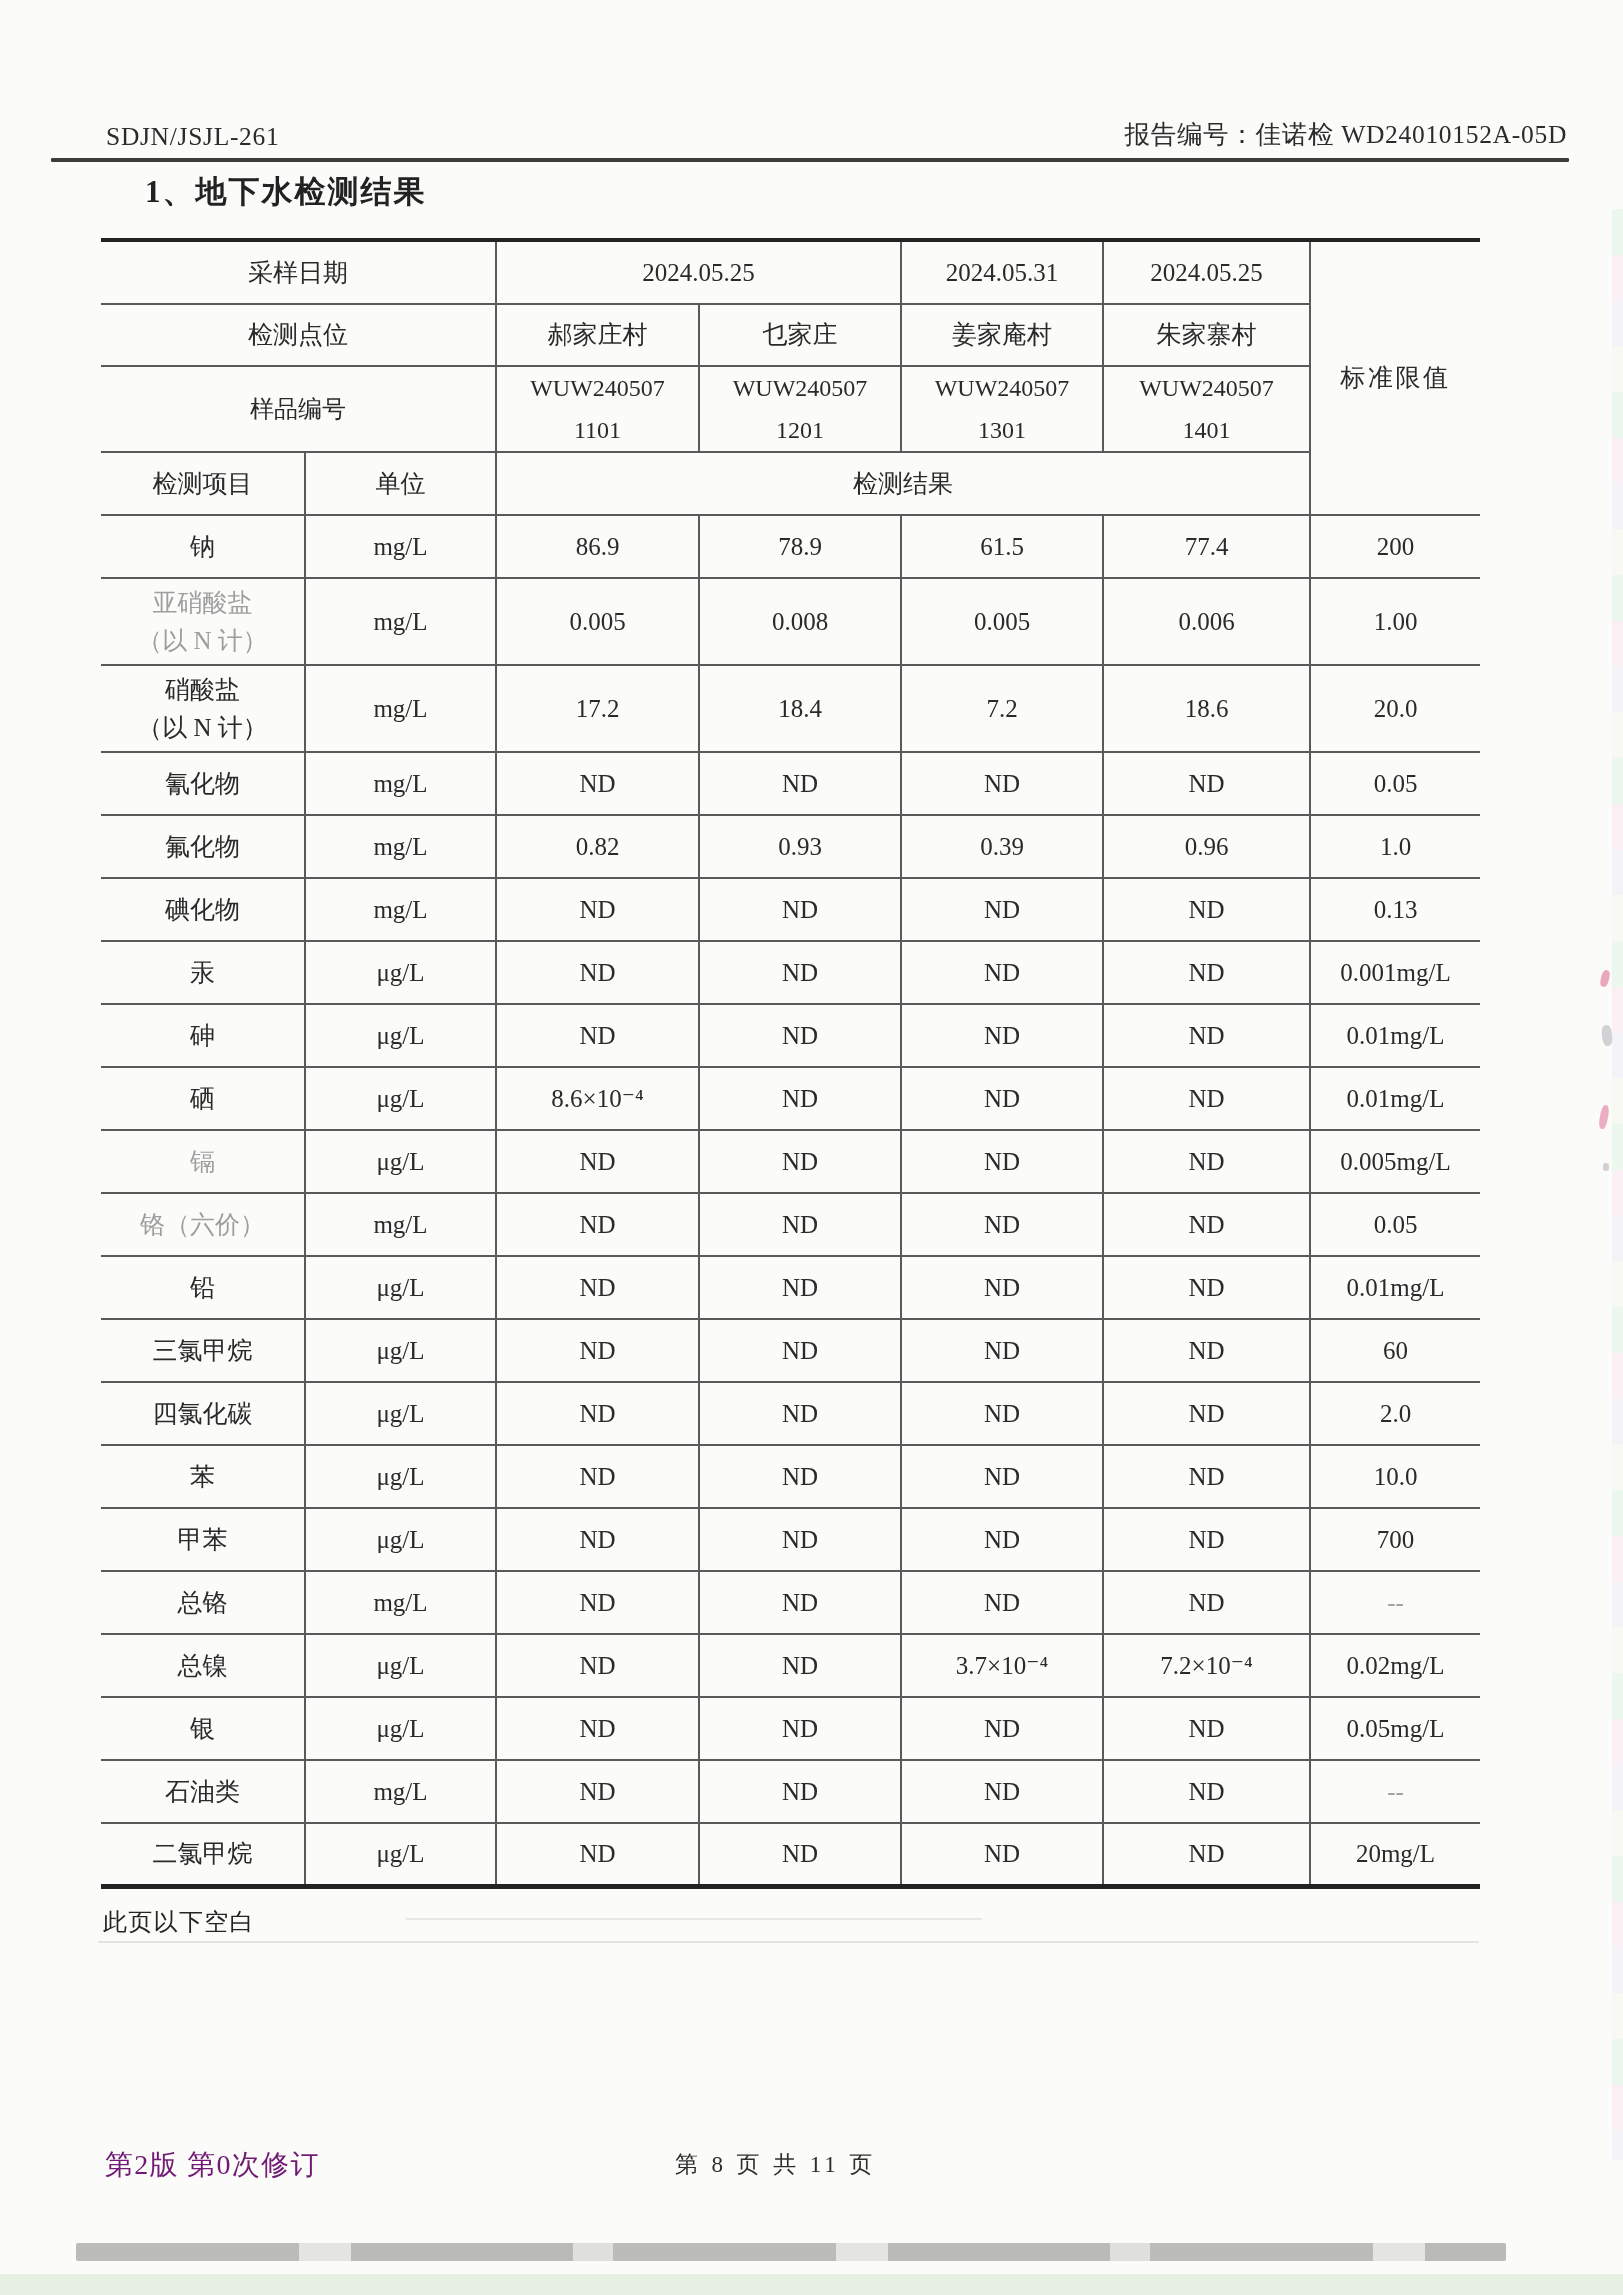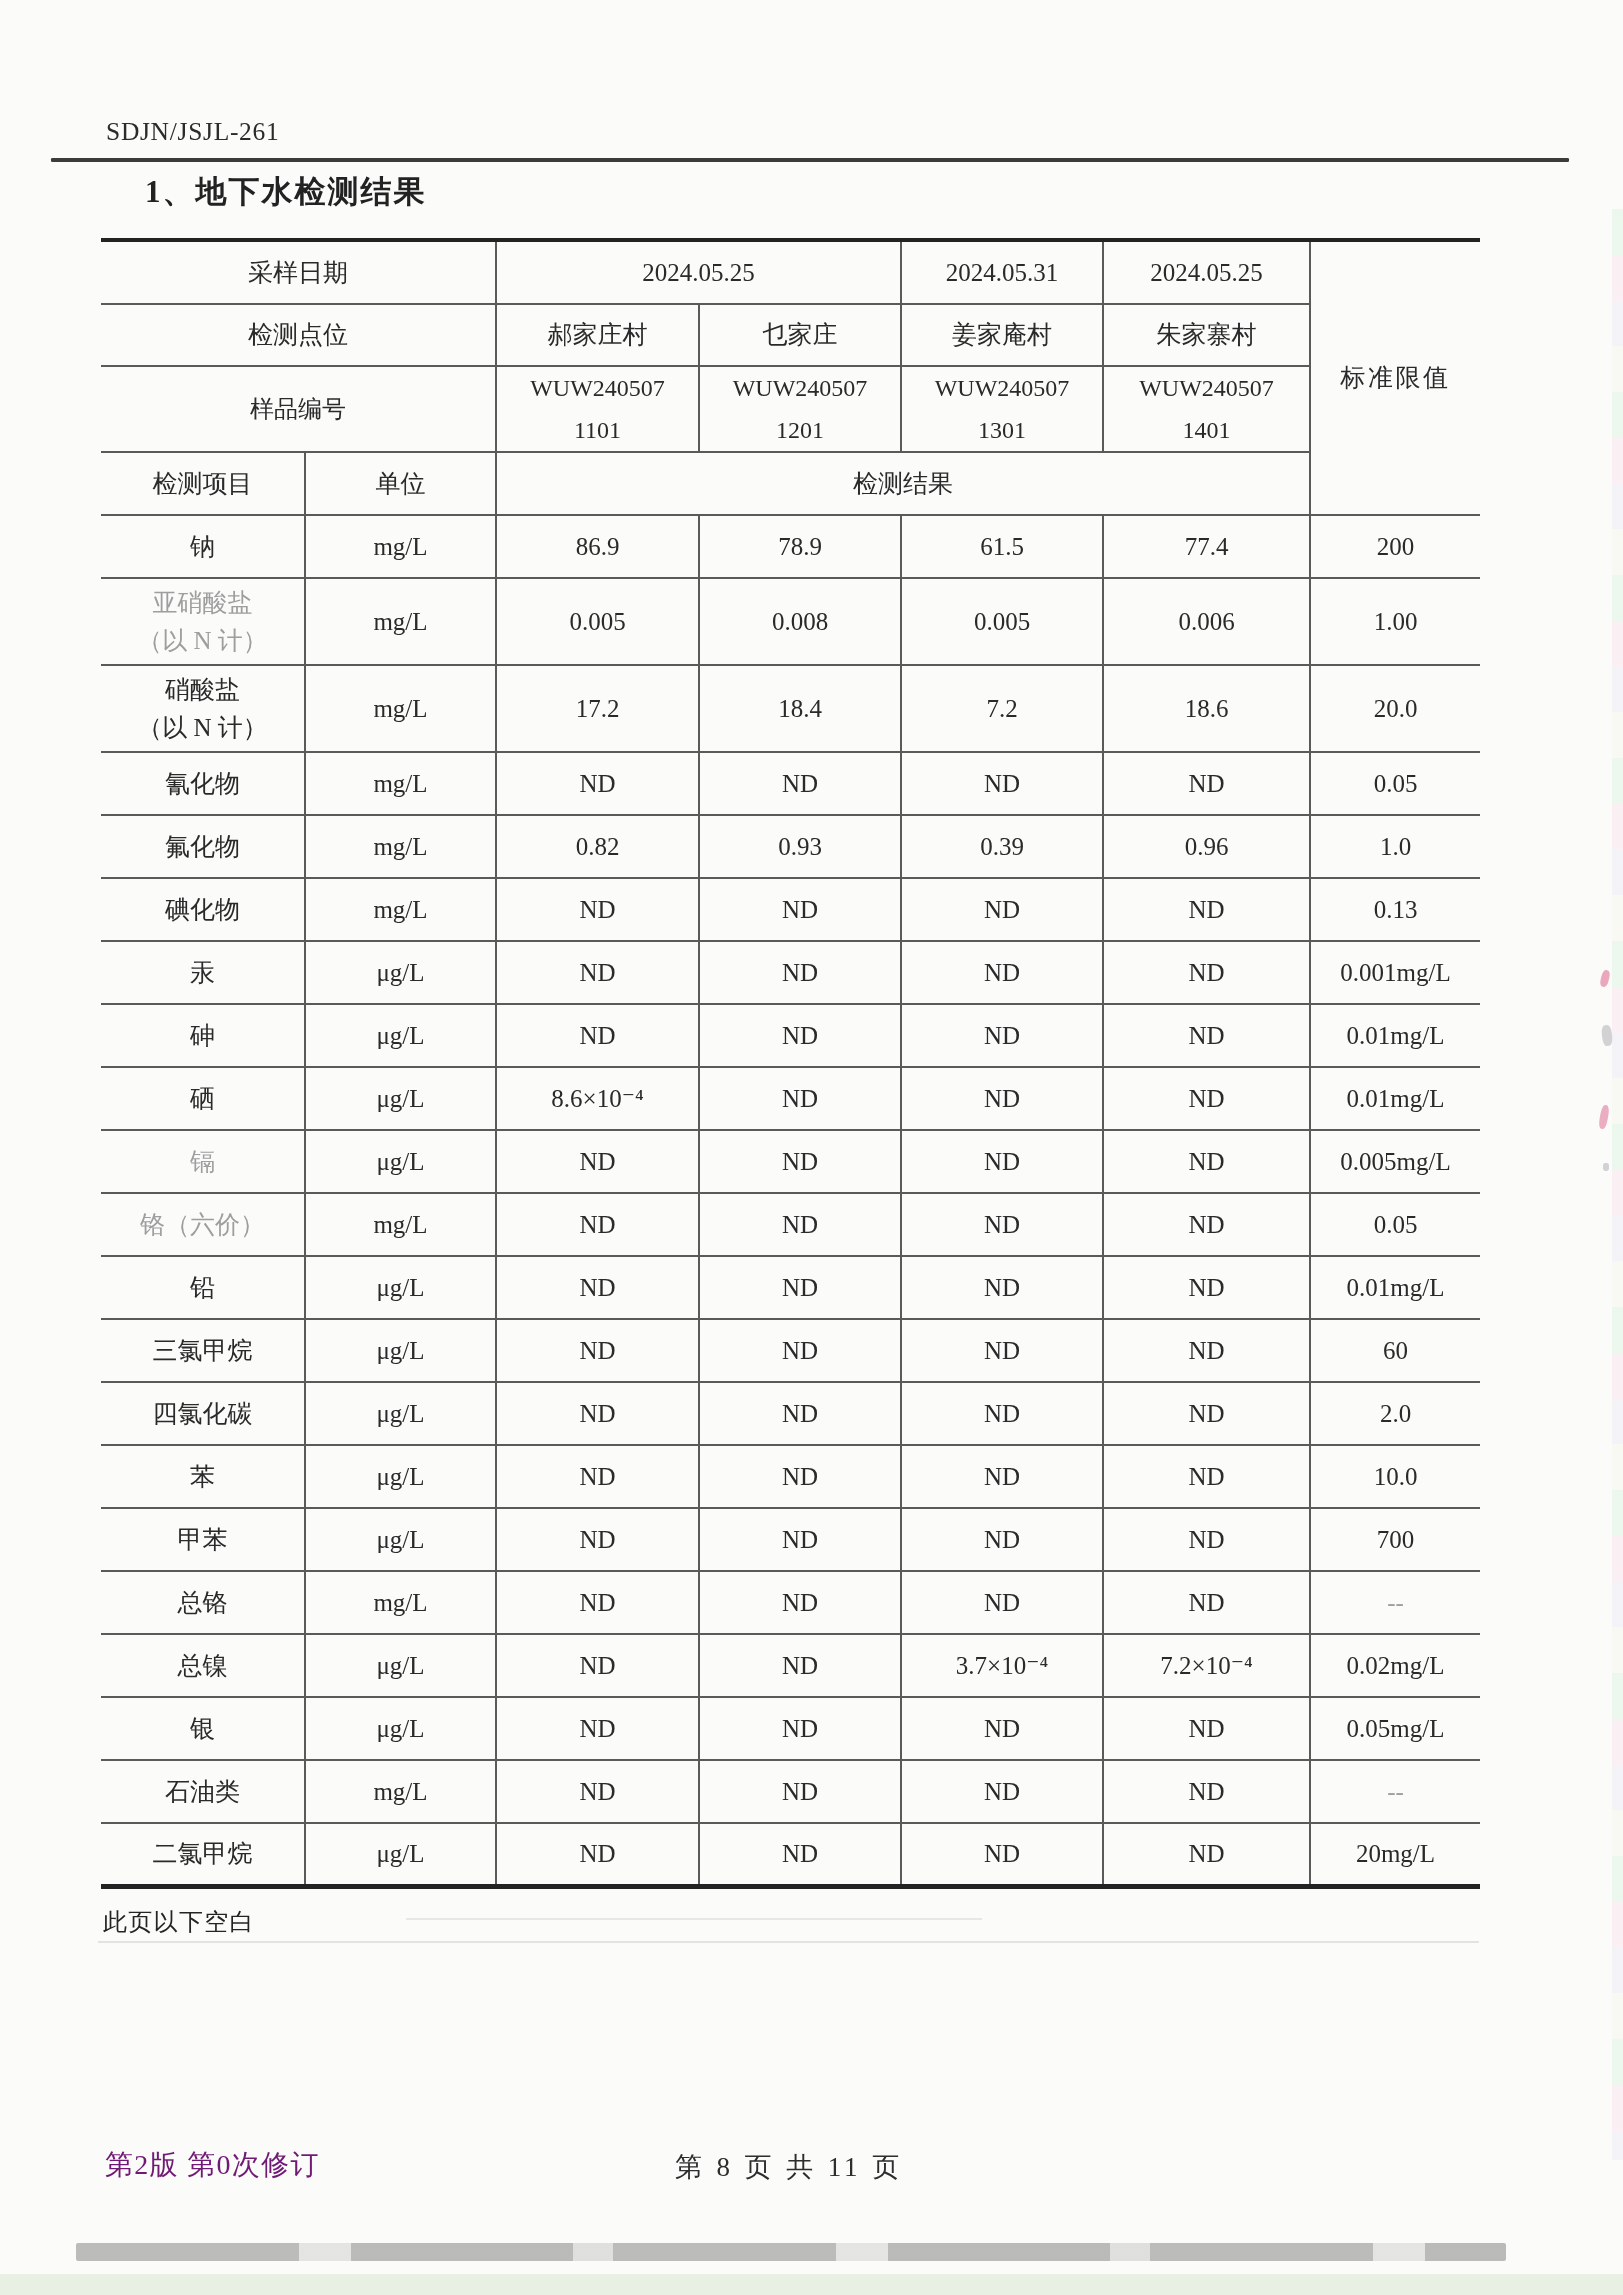--- a/index.html
+++ b/index.html
@@ -53,21 +53,21 @@
   .blank-note {
     position:absolute; left:103px; top:1906px;
     font-size:24px; letter-spacing:1.3px; color:#242424;
   }
   .footer-left {
     position:absolute; left:105px; top:2146px;
     font-size:28px; letter-spacing:1.3px; color:#701a75;
   }
   .footer-center {
     position:absolute; left:675px; top:2149px;
-    font-size:27px; letter-spacing:3.9px; color:#2d2d2d;
+    font-size:23px; letter-spacing:3.9px; color:#2d2d2d;
   }
   
   .ghost-line-1 {
     position:absolute; left:406px; top:1918px; width:576px; height:2px;
     background:#e7e7e7;
   }
   .ghost-line-2 {
     position:absolute; left:98px; top:1941px; width:1381px; height:2px;
     background:#e3e3e3;
   }
@@ -98,20 +98,21 @@
   .pink-mark.m3 { left:1600px; top:1105px; width:7.9px; height:23.6px; background:rgba(223,110,150,0.55); transform:rotate(10deg); }
   .pink-mark.m4 { left:1603px; top:1163px; width:5.9px; height:7.9px; background:rgba(160,160,170,0.45); }
 </style>
 </head>
 <body>
 
 <div class="page">
 
   <div class="doc-header">
     <span>SDJN/JSJL-261</span>
+    <span>报告编号：佳诺检 WD24010152A-05D</span>
   </div>
   <div class="header-rule"></div>
 
   <div class="section-title">1、地下水检测结果</div>
 
   <table class="results">
     <colgroup>
       <col style="width:204px">
       <col style="width:191px">
       <col style="width:203px">

